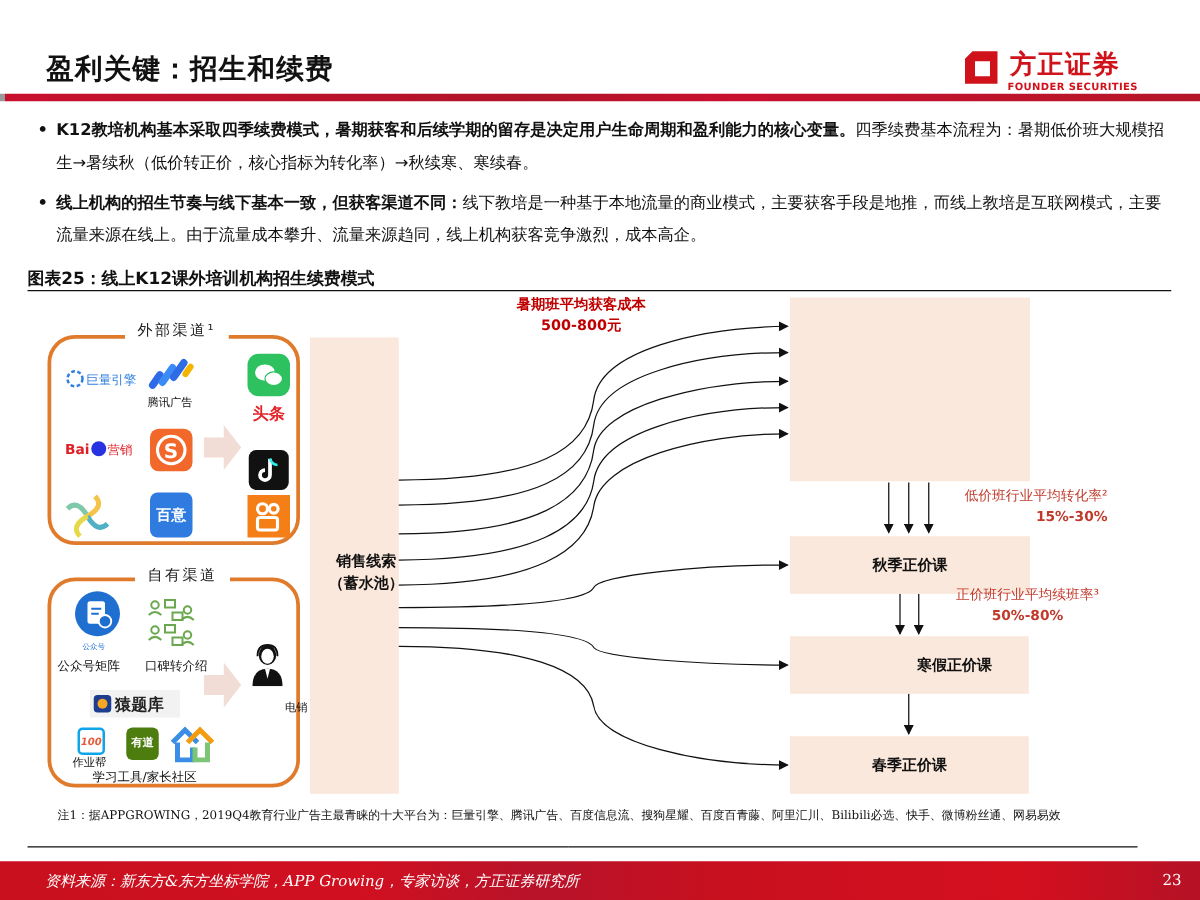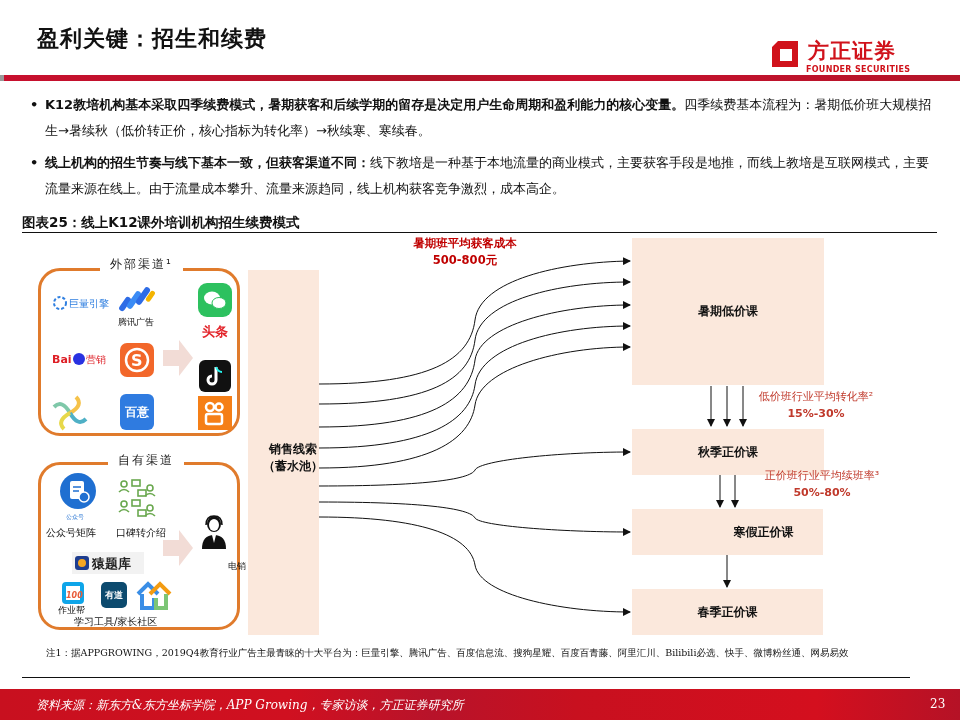--- a/index.html
+++ b/index.html
@@ -1,19 +1,19 @@
 <!DOCTYPE html>
 <html><head>
 <meta charset="utf-8">
 <style>
   * { margin:0; padding:0; box-sizing:border-box; }
   body { width:960px; height:720px; background:#fff; position:relative; overflow:hidden;
          font-family:"DejaVu Sans", "Liberation Sans", sans-serif; color:#111; }
   .abs { position:absolute; }
-  #title { left:37px; top:24px; font-size:22px; font-weight:bold; letter-spacing:1px; color:#111; }
+  #title { left:37px; top:40px; font-size:22px; font-weight:bold; letter-spacing:1px; color:#111; }
   #title-bar { left:0; top:75px; width:960px; height:6px;
     background:linear-gradient(90deg,#999 0,#999 4px,#c8102e 4px,#b01428 45%,#c8102e 60%,#b51529 100%); }
   #logo { left:770px; top:37px; width:180px; height:40px; }
   #logo .mark { position:absolute; left:0; top:2px; width:30px; height:30px; }
   #logo .cn { position:absolute; left:38px; top:0; font-size:21px; font-weight:bold; color:#d0121b; letter-spacing:1px; }
   #logo .en { position:absolute; left:36px; top:28px; font-size:8px; font-weight:bold; color:#d0121b; letter-spacing:0.3px; }
   .bullet { left:30px; width:910px; font-size:13px; line-height:26px; }
   .bullet .dot { position:absolute; left:0; top:0; font-weight:bold; }
   .bullet .txt { margin-left:15px; }
   .bullet b { font-weight:bold; }
@@ -161,23 +161,23 @@
 <div class="abs" style="left:116px; top:526px; font-size:10px;">口碑转介绍</div>
 
 <div class="icon" style="left:72px; top:552px; width:72px; height:22px; background:#f2f2f2;">
   <svg width="72" height="22" viewBox="0 0 72 22">
       <rect x="3" y="4" width="14" height="14" rx="3" fill="#1e3d8f"></rect>
       <circle cx="10" cy="11" r="4" fill="#f5a623"></circle>
       <text x="20" y="16" font-size="13" font-weight="bold" fill="#222" font-family="DejaVu Sans, sans-serif">猿题库</text>
     </svg>
 </div>
 
-<div class="icon" style="left:62px; top:582px; width:22px; height:22px; border:4px solid #0ea5e9; border-radius:4px; color:#e85c3a; font-size:8px; font-weight:bold; text-align:center; line-height:20px; font-style:italic;">100</div>
+<div class="icon" style="left:62px; top:582px; width:22px; height:22px; border:2px solid #0ea5e9; border-radius:4px; color:#e85c3a; font-size:8px; font-weight:bold; text-align:center; line-height:20px; font-style:italic;">100</div>
 <div class="abs" style="left:58px; top:604px; font-size:9px;">作业帮</div>
-<div class="icon" style="left:101px; top:582px; width:26px; height:26px; background:#0c4a6e; border-radius:5px; color:#fff; font-size:9px; font-weight:bold; text-align:center; line-height:26px;">有道</div>
+<div class="icon" style="left:101px; top:582px; width:26px; height:26px; background:#4d7c0f; border-radius:5px; color:#fff; font-size:9px; font-weight:bold; text-align:center; line-height:26px;">有道</div>
 <div class="icon" style="left:136px; top:580px; width:36px; height:30px;">
   <svg width="36" height="30" viewBox="0 0 36 30">
       <path d="M2 14 L12 4 L22 14" fill="none" stroke="#3a8ee6" stroke-width="4"></path>
       <path d="M14 14 L24 4 L34 14" fill="none" stroke="#f39c12" stroke-width="4"></path>
       <path d="M6 14 V28 H18 V18" fill="none" stroke="#3a8ee6" stroke-width="4"></path>
       <path d="M20 18 V28 H30 V14" fill="none" stroke="#7cc576" stroke-width="4"></path>
     </svg>
 </div>
 <div class="abs" style="left:74px; top:615px; font-size:10px;">学习工具/家长社区</div>
 
@@ -228,33 +228,32 @@
     <path d="M727 386 V426" marker-end="url(#ah)"></path>
     <path d="M743 386 V426" marker-end="url(#ah)"></path>
     <path d="M720 475 V507" marker-end="url(#ah)"></path>
     <path d="M735 475 V507" marker-end="url(#ah)"></path>
     <path d="M727 555 V587" marker-end="url(#ah)"></path>
   </g>
 </svg>
 
 <div class="abs peach" style="left:632px; top:238px; width:192px; height:147px;"></div>
 <div class="abs box-label" style="left:632px; top:303px; width:192px;">
-  <div>暑期低价课</div>
 </div>
 
 <div class="abs peach" style="left:632px; top:429px; width:192px; height:46px;"></div>
 <div class="abs box-label" style="left:632px; top:444px; width:192px;">秋季正价课</div>
 
 <div class="abs peach" style="left:632px; top:509px; width:191px; height:46px;"></div>
 <div class="abs box-label" style="left:632px; top:524px; width:191px;margin-left:36px;">寒假正价课</div>
 
 <div class="abs peach" style="left:632px; top:589px; width:191px; height:46px;"></div>
 <div class="abs box-label" style="left:632px; top:604px; width:191px;">春季正价课</div>
 
-<div class="abs redlight" style="left:746px; top:388px; width:140px; font-size:11px; text-align:center; line-height:17px;">
+<div class="abs redlight" style="left:746px; top:388px; width:140px; font-size:11px; text-align:right; line-height:17px;">
   <div>低价班行业平均转化率²</div>
   <div style="font-weight:bold;">15%-30%</div>
 </div>
 <div class="abs redlight" style="left:752px; top:467px; width:140px; font-size:11px; text-align:center; line-height:17px;">
   <div>正价班行业平均续班率³</div>
   <div style="font-weight:bold;">50%-80%</div>
 </div>
 
 <div class="abs" id="notes">
   <div>注1：据APPGROWING，2019Q4教育行业广告主最青睐的十大平台为：巨量引擎、腾讯广告、百度信息流、搜狗星耀、百度百青藤、阿里汇川、Bilibili必选、快手、微博粉丝通、网易易效</div>

